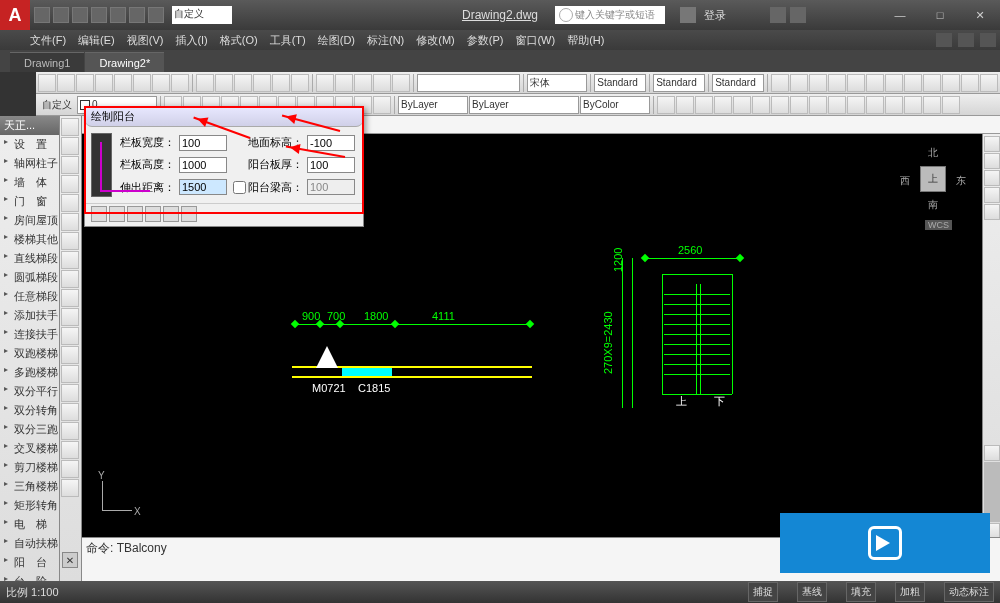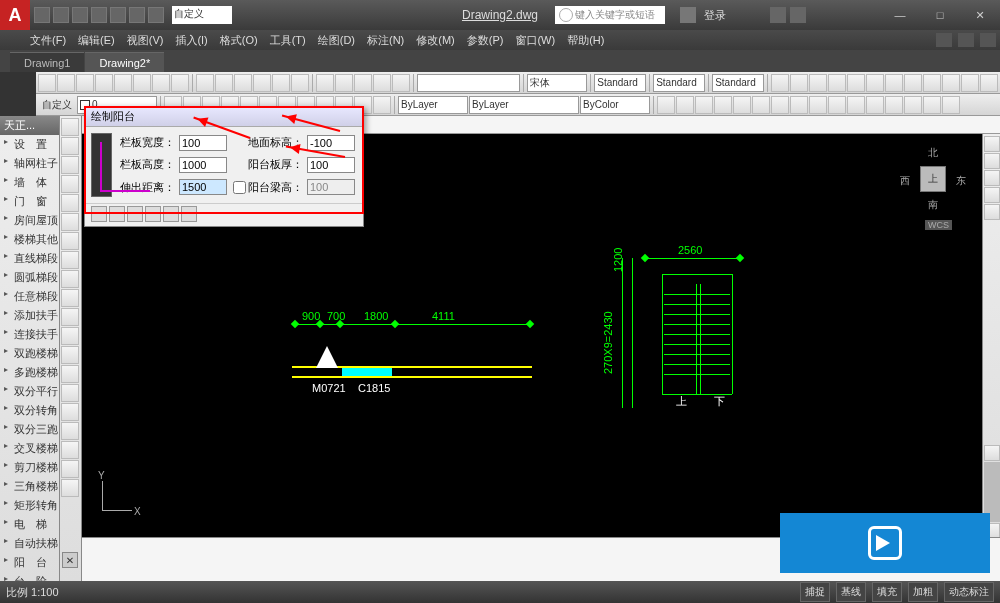--- a/index.html
+++ b/index.html
@@ -91,27 +91,27 @@
     #right-strip { width: 18px; position: absolute; right: 0; top: 0; bottom: 20px; background: linear-gradient(#eee,#ddd); border-left: 1px solid #888; display: flex; flex-direction: column; gap: 1px; padding: 2px 0; align-items: center; }
     #right-strip span { width: 16px; height: 16px; background: linear-gradient(#f5f5f5,#ddd); border: 1px solid #bbb; }
     #scroll-h { position: absolute; left: 0; right: 18px; bottom: 0; height: 16px; background: #ddd; }
 
     
     #cmd-wrap { position: absolute; left: 82px; right: 0; bottom: 22px; height: 44px; background: #f5f5f5; border-top: 1px solid #888; font-size: 12px; font-family: SimSun, monospace; color: #333; }
     #cmd-wrap .line { padding: 2px 4px; white-space: nowrap; }
     #cmd-wrap .close { position: absolute; left: -20px; top: 14px; width: 16px; height: 16px; background: #ccc; border: 1px solid #888; display: flex; align-items: center; justify-content: center; font-size: 10px; }
 
     
-    #statusbar { position: absolute; left: 0; right: 0; bottom: 0; height: 22px; background: linear-gradient(#555,#333); color: #ddd; font-size: 11px; display: flex; align-items: center; padding: 0 6px; gap: 6px; justify-content: flex-end; }
+    #statusbar { position: absolute; left: 0; right: 0; bottom: 0; height: 22px; background: linear-gradient(#555,#333); color: #ddd; font-size: 11px; display: flex; align-items: center; padding: 0 6px; gap: 19px; justify-content: flex-end; }
     #statusbar .toggle { padding: 2px 4px; background: #444; border: 1px solid #666; font-size: 10px; }
     #statusbar .spacer { flex: 1; }
 
     
     #dlg { position: absolute; top: 106px; left: 84px; width: 280px; background: #f0f0f0; border: 1px solid #888; font-size: 11px; box-shadow: 2px 2px 6px rgba(0,0,0,.4); z-index: 30; }
-    #dlg .hdr { background: linear-gradient(#e8e8ff,#d0d0e8); padding: 2px 6px; font-size: 11px; border-bottom: 1px solid #aaa; }
+    #dlg .hdr { background: linear-gradient(#e8e8ff,#d0d0e8); padding: 2px 6px; font-size: 11px; border-bottom: 1px solid #aaa; border-radius: 7px; }
     #dlg .body { display: flex; padding: 6px; gap: 8px; }
     #dlg .preview { width: 64px; height: 64px; background: #333; border: 1px solid #666; display:flex; align-items:center; justify-content:center; color:#c8c; font-size:8px; position:relative; }
     #dlg .preview::after { content:""; position:absolute; left:8px; top:8px; width:48px; height:48px; border-left:2px solid #c0c; border-bottom:2px solid #c0c; }
     #dlg .fields { flex: 1; display: grid; grid-template-columns: auto 50px auto 50px; gap: 3px 4px; align-items: center; }
     #dlg .fields label { font-size: 11px; white-space: nowrap; text-align: right; }
     #dlg .fields input[type=text] { width: 48px; height: 16px; font-size: 11px; padding: 0 2px; border: 1px solid #888; background: #fff; }
     #dlg .fields input.hl { background: #cde8ff; }
     #dlg .fields .chk { display: flex; align-items: center; gap: 2px; white-space: nowrap; }
     #dlg .bot { display: flex; gap: 2px; padding: 2px 6px 4px; border-top: 1px solid #ccc; }
     #dlg .bot span { width: 16px; height: 16px; background: #ddd; border: 1px solid #999; }
@@ -430,20 +430,21 @@
         </div>
       <div class="mtab active">模型</div>
       <div class="mtab">Layout1</div>
       <div class="mtab">Layout2</div>
     </div>
   </div>
 </div>
 
 <div id="cmd-wrap">
   <div class="close">✕</div>
+  <div class="line">命令: TBalcony</div>
 </div>
 
 <div id="statusbar">
   <span>比例 1:100</span>
   <div class="spacer"></div>
   <span class="toggle">捕捉</span>
   <span class="toggle">基线</span>
   <span class="toggle">填充</span>
   <span class="toggle">加粗</span>
   <span class="toggle">动态标注</span>

